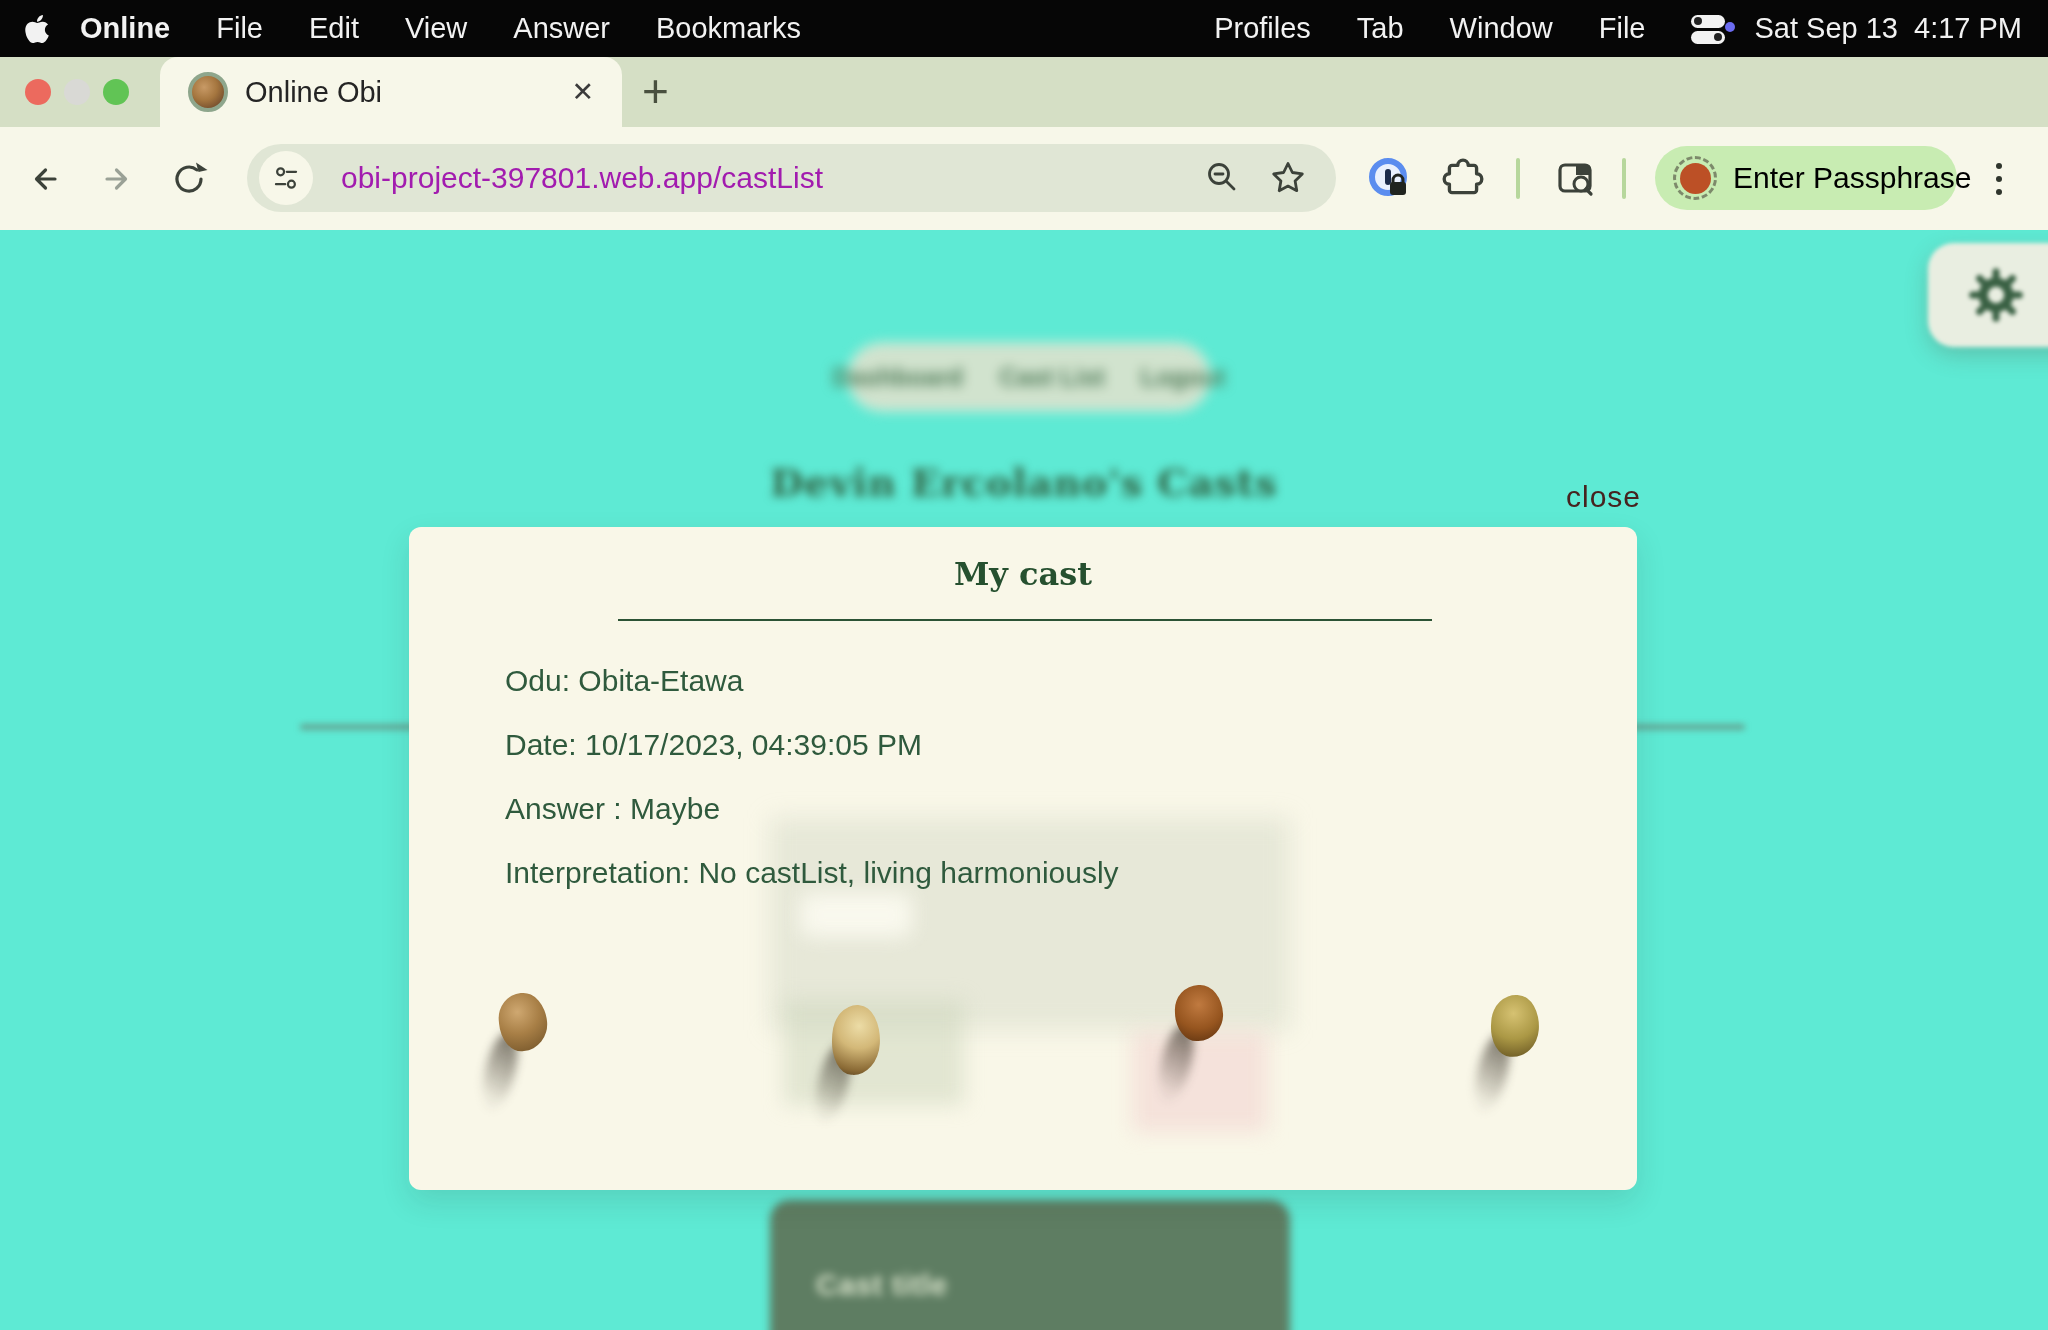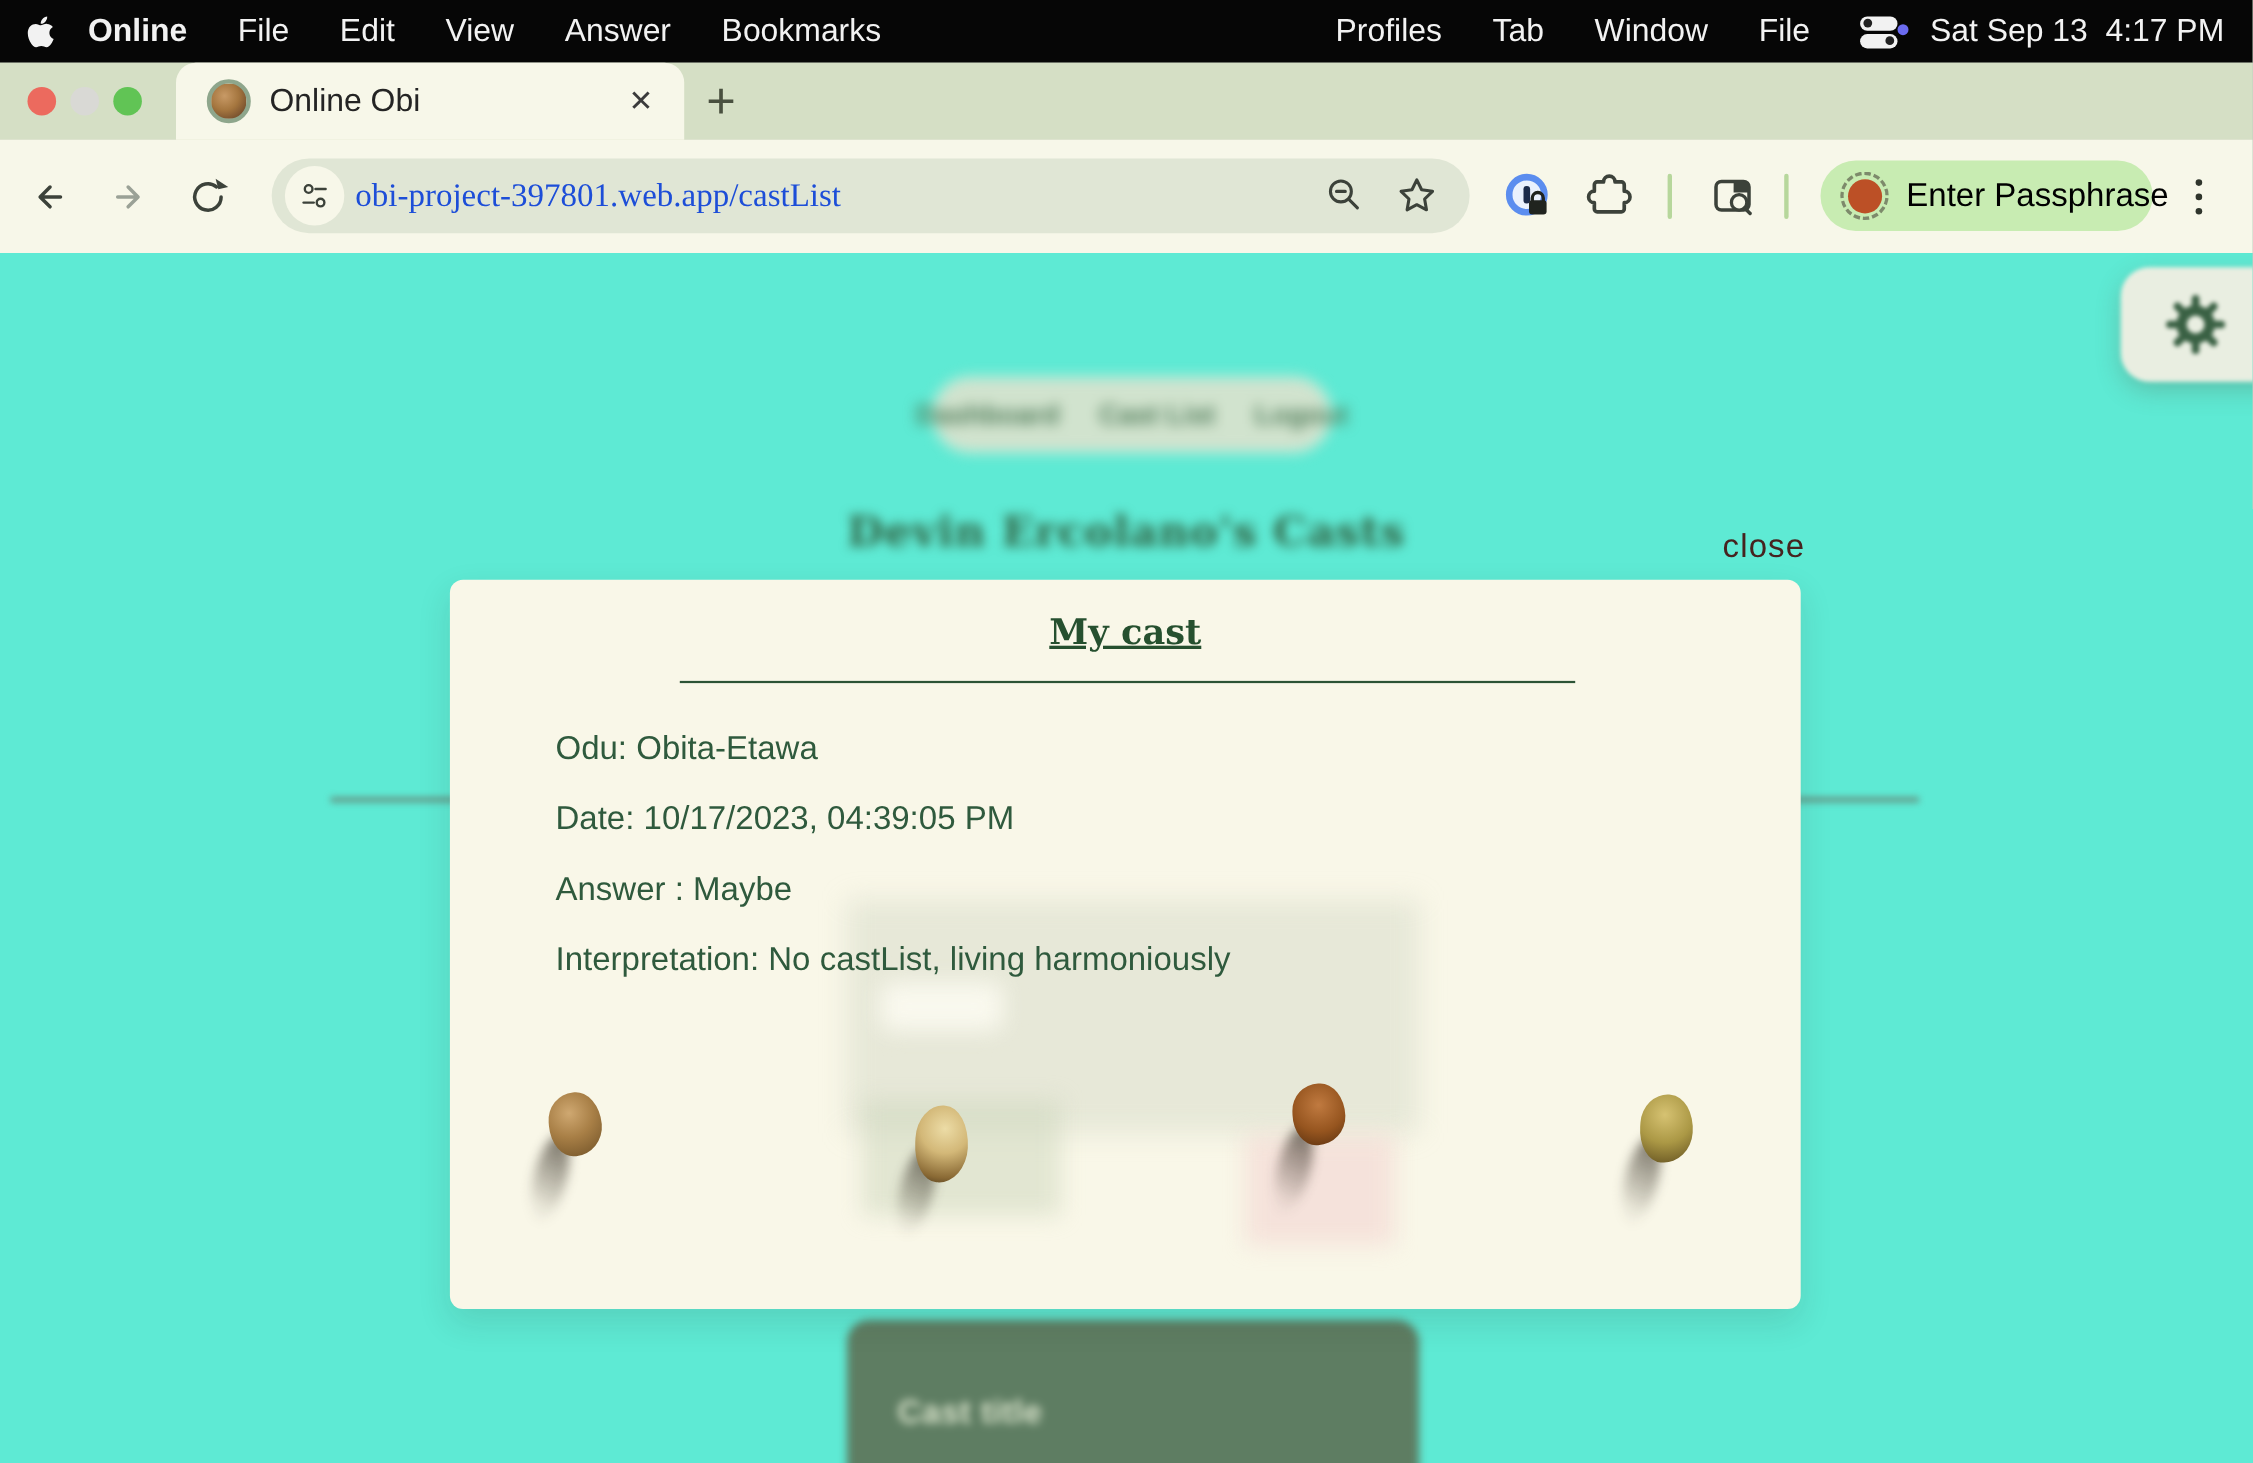--- a/index.html
+++ b/index.html
@@ -44,21 +44,21 @@
   
   .toolbar { position:absolute; top:127px; left:0; right:0; height:103px; background:#f7f7e9; }
   .tb-ic { position:absolute; top:50%; transform:translateY(-50%); width:44px; height:44px; }
   .pos-back    { left:24px; }
   .pos-fwd     { left:94px; }
   .pos-reload  { left:167px; }
   .urlbar { position:absolute; left:247px; top:17px; width:1089px; height:68px;
             background:#e0e6d5; border-radius:34px; display:flex; align-items:center; padding:0 12px; }
   .tune-wrap { width:54px; height:54px; border-radius:50%; background:#f7f7e9;
                display:flex; align-items:center; justify-content:center; flex:0 0 auto; }
-  .url-text { margin-left:10px; font-size:30px; color:#1d4ed8; white-space:nowrap;font-family:Liberation Serif, serif; }
+  .url-text { margin-left:28px; font-size:30px; color:#a21caf; white-space:nowrap; }
   .url-ic { position:absolute; top:50%; transform:translateY(-50%); width:44px; height:44px; }
   .pos-zoomout { right:92px; }
   .pos-star { right:26px; }
   .ext-ic { position:absolute; top:50%; transform:translateY(-50%); width:46px; height:46px; }
   .pos-1pw { left:1366px; }
   .pos-puzzle { left:1440px; }
   .pos-tabsearch { left:1552px; }
   .tb-sep { position:absolute; top:31px; width:4px; height:41px; background:#b7d79c; border-radius:2px; }
   .pos-sep1 { left:1516px; } .pos-sep2 { left:1622px; }
   .passbtn { position:absolute; left:1655px; top:19px; width:302px; height:64px; border-radius:32px;
@@ -98,21 +98,21 @@
   .cast-card { position:absolute; left:770px; top:970px; width:520px; height:190px; border-radius:20px;
                background:#5e7d62; filter:blur(4px); }
   .cast-card span { position:absolute; left:46px; top:68px; font-size:30px; font-weight:700;
                     letter-spacing:.5px; color:#d9e3cb; }
 
   
   .modal { position:absolute; left:409px; top:297px; width:1228px; height:663px;
            background:#f9f7e8; border-radius:12px; box-shadow:0 12px 30px rgba(40,45,35,.12); }
   .modal-title { position:absolute; top:28px; left:0; width:100%; text-align:center;
                  font-family:"DejaVu Serif","Liberation Serif",serif; font-weight:700;
-                 font-size:32px; color:#26502f;text-decoration:underline; }
+                 font-size:32px; color:#26502f; }
   .modal-divider { position:absolute; left:209px; top:92px; width:814px; height:2px; background:#2c5335; }
   .m-line { position:absolute; left:96px; font-size:30px; color:#2f5a3d; white-space:nowrap; }
   .m-line-0 { top:137px; } .m-line-1 { top:201px; } .m-line-2 { top:265px; } .m-line-3 { top:329px; }
 
   .ghost { position:absolute; }
   .ghost-a    { left:361px; top:291px; width:520px; height:212px; background:rgba(190,199,178,.30); filter:blur(12px); }
   .ghost-pill { left:391px; top:366px; width:112px; height:44px;  background:rgba(253,251,242,.85); filter:blur(10px); border-radius:10px; }
   .ghost-b    { left:375px; top:473px; width:180px; height:105px; background:rgba(203,214,188,.50); filter:blur(10px); }
   .ghost-c    { left:723px; top:505px; width:136px; height:100px; background:rgba(243,210,208,.55); filter:blur(10px); }
 

